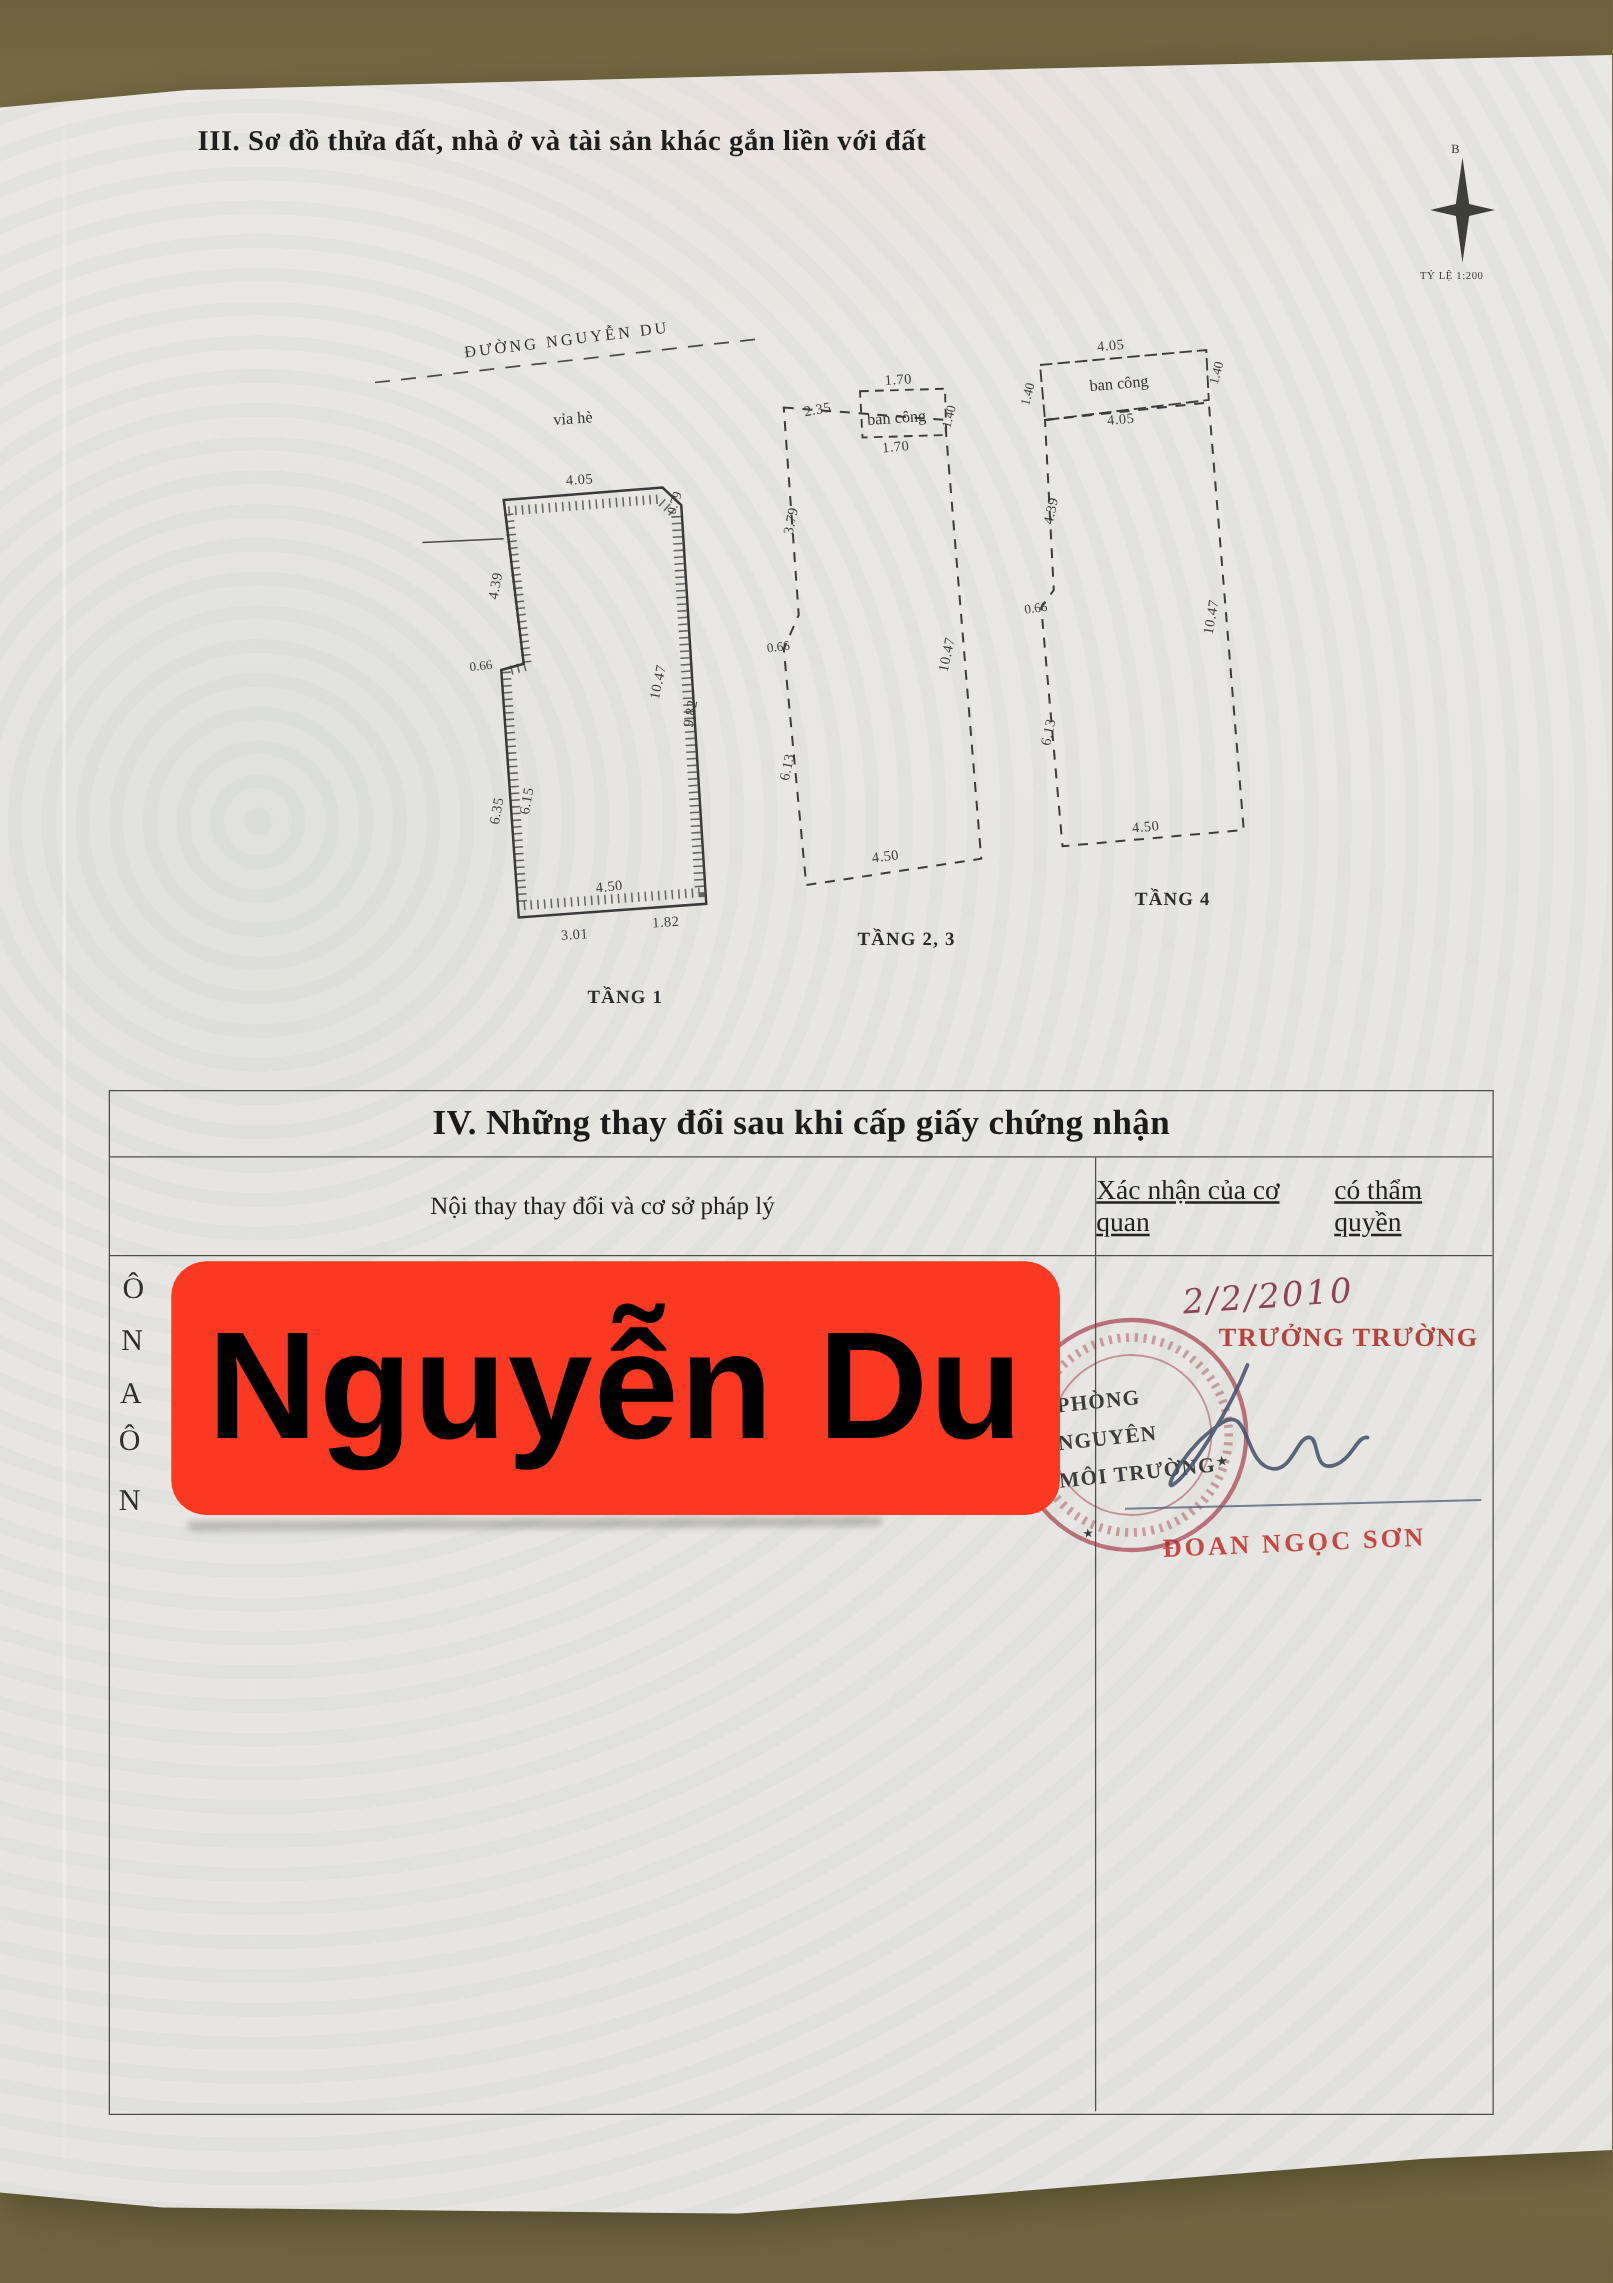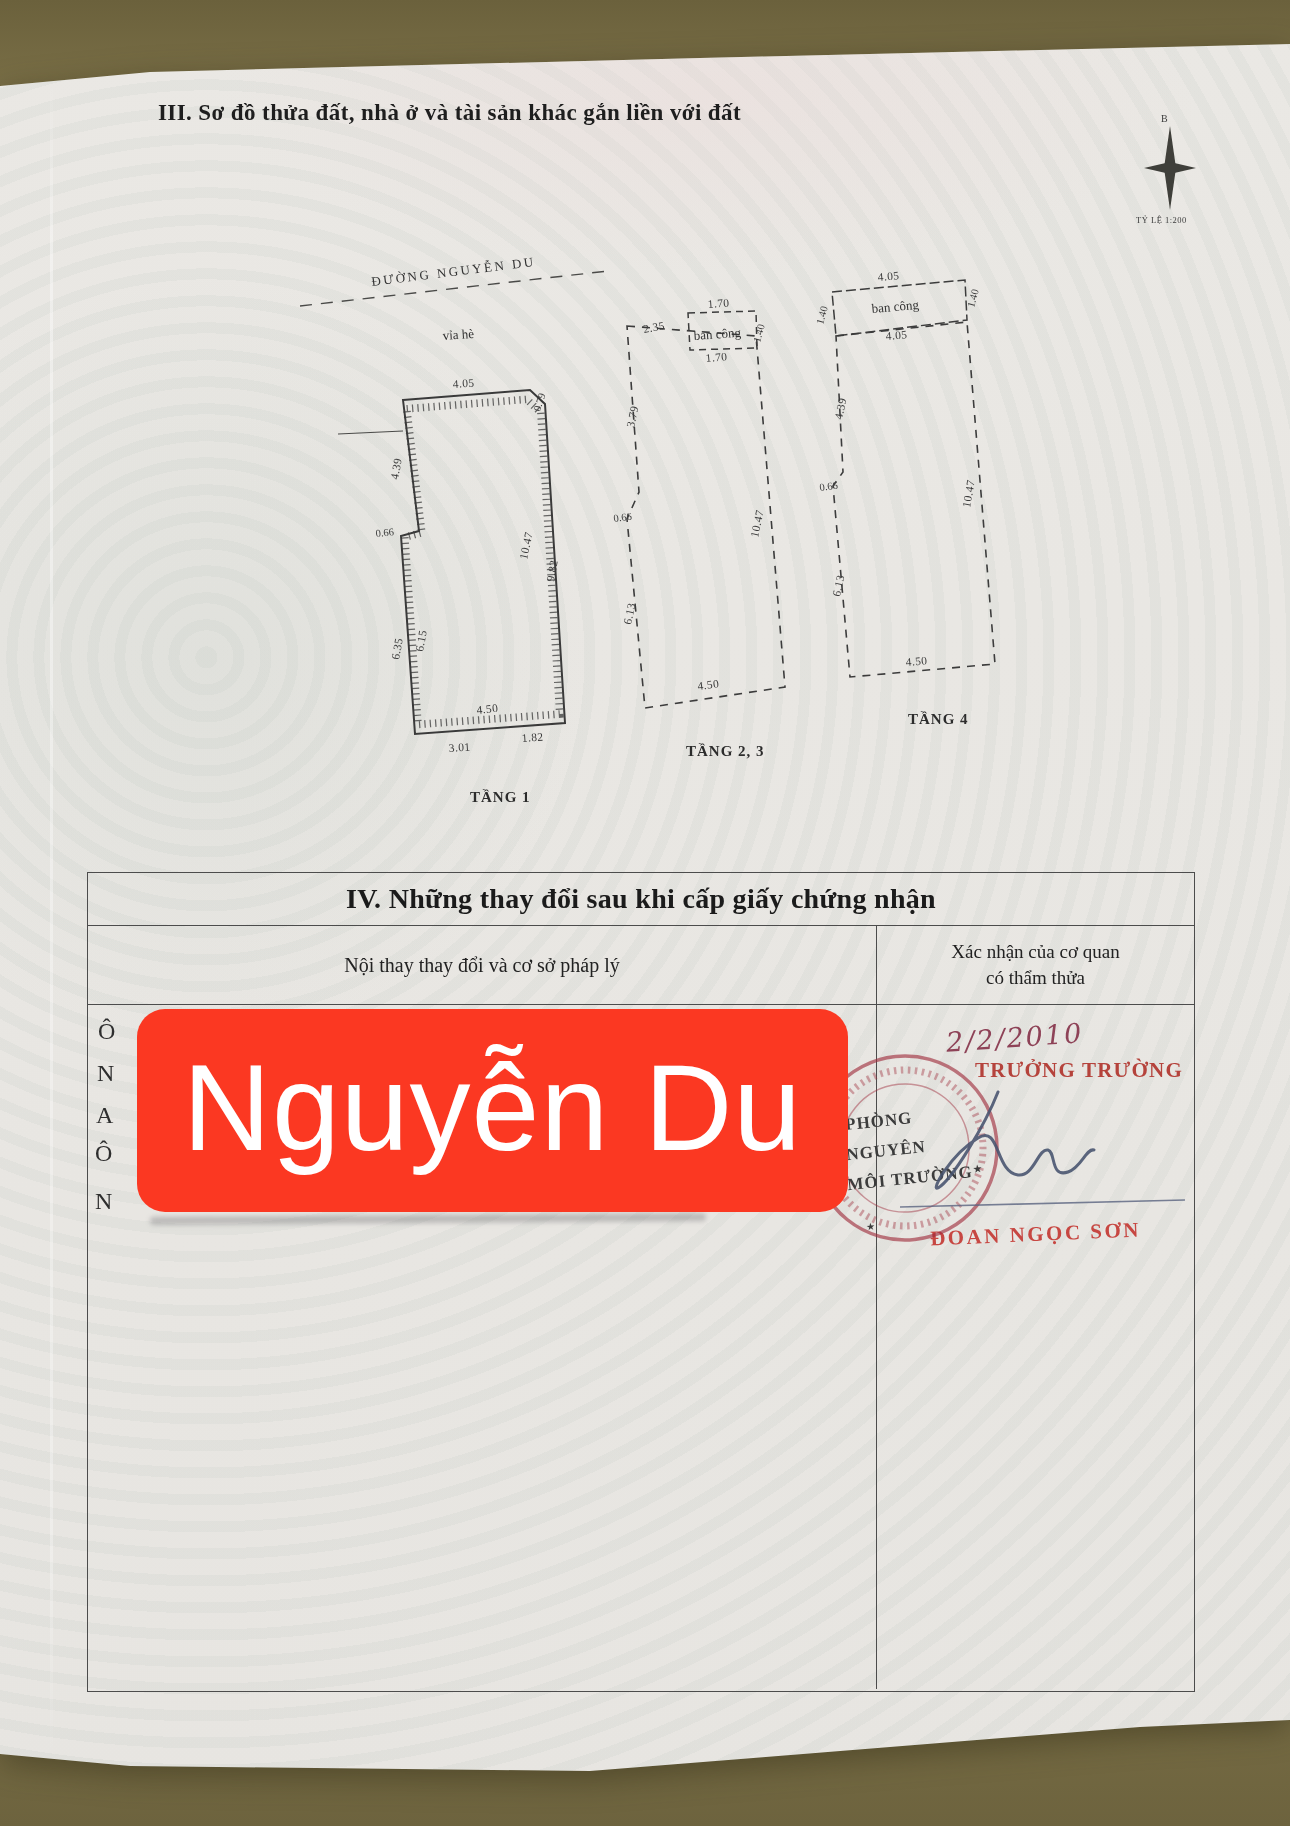--- a/index.html
+++ b/index.html
@@ -20,41 +20,41 @@
   .s3-title{position:absolute;left:158px;top:100px;width:860px;font-size:23px;font-weight:bold;
             color:#1e1e1e;letter-spacing:.4px;}
   .diagram-svg{position:absolute;left:0;top:0;z-index:3;pointer-events:none;}
   
   .tbl{position:absolute;left:87px;top:872px;width:1106px;height:818px;border:1.6px solid #4c4c4c;z-index:2;}
   .tbl-title{height:52px;border-bottom:1.6px solid #4c4c4c;display:flex;align-items:center;justify-content:center;
              font-size:28px;font-weight:bold;color:#1b1b1b;letter-spacing:.3px;}
   .tbl-head{height:78px;border-bottom:1.6px solid #4c4c4c;display:flex;}
   .th-left{width:788px;border-right:1.4px solid #4c4c4c;display:flex;align-items:center;justify-content:center;
            font-size:20px;color:#222;}
-  .th-right{flex:1;display:flex;flex-direction:column;align-items:center;justify-content:center;
-            font-size:19px;color:#222;line-height:26px;}
+  .th-right{flex:1;display:flex;align-items:center;justify-content:center;
+            font-size:22px;color:#222;line-height:26px;text-decoration:underline;}
   .tbl-body{display:flex;height:684px;}
   .td-left{width:788px;border-right:1.4px solid #4c4c4c;position:relative;}
   .td-right{flex:1;position:relative;}
   .frag{position:absolute;font-size:24px;color:#2e2e2e;z-index:2;}
   .smudge{position:absolute;left:150px;top:1215px;width:556px;height:8px;background:rgba(70,70,75,.28);
           filter:blur(2.5px);transform:rotate(-.4deg);border-radius:4px;z-index:3;}
   
   .hand-date{position:absolute;left:946px;top:1022px;z-index:3;font-family:"DejaVu Serif",serif;
              font-style:italic;font-size:27px;color:#8e4257;transform:rotate(-4deg);letter-spacing:2px;}
   .truong-phong{position:absolute;left:975px;top:1058px;z-index:3;font-size:21px;font-weight:bold;
                 color:#b5433c;letter-spacing:1.2px;}
   .signer-name{position:absolute;left:930px;top:1222px;z-index:3;font-size:21px;font-weight:bold;
                color:#c74742;letter-spacing:2.5px;transform:rotate(-2.5deg);}
   .stamp-svg{position:absolute;left:0;top:0;z-index:4;pointer-events:none;}
   
   .red-overlay{position:absolute;left:137px;top:1009px;width:711px;height:203px;background:#fb3822;
                border-radius:28px;z-index:6;display:flex;align-items:center;justify-content:center;}
-  .red-overlay span{font-family:"Liberation Sans","DejaVu Sans",sans-serif;font-size:122px;color:#ffffff;
-                    font-weight:400;letter-spacing:1px;padding-bottom:6px;}
+  .red-overlay span{font-family:"Liberation Sans","DejaVu Sans",sans-serif;font-size:122px;color:#000000;
+                    font-weight:700;letter-spacing:1px;padding-bottom:6px;}
   text{font-family:"Liberation Serif","DejaVu Serif",serif;fill:#3c3c3c;}
   .dim{font-size:11.5px;letter-spacing:.4px;}
   .dim-s{font-size:10.5px;}
   .cap{font-size:15px;font-weight:bold;letter-spacing:1px;fill:#2c2c2c;}
   .street{font-size:13px;letter-spacing:2.5px;fill:#333;}
   .small-lbl{font-size:13px;fill:#333;}
   .stamp-txt{font-size:17px;font-weight:bold;letter-spacing:1px;}
 </style>
 </head>
 <body>
@@ -132,21 +132,21 @@
           <text x="908" y="724" class="cap">TẦNG 4</text>
         </g>
       </svg>
 
       <div class="tbl">
         <div class="tbl-title">IV. Những thay đổi sau khi cấp giấy chứng nhận</div>
         <div class="tbl-head">
           <div class="th-left">Nội thay thay đổi và cơ sở pháp lý</div>
           <div class="th-right">
             <span>Xác nhận của cơ quan</span>
-            <span>có thẩm thửa</span>
+            <span>có thẩm quyền</span>
           </div>
         </div>
         <div class="tbl-body">
           <div class="td-left"></div>
           <div class="td-right"></div>
         </div>
       </div>
 
       <span class="frag" style="left:98px;top:1018px;">Ô</span>
       <span class="frag" style="left:97px;top:1060px;">N</span>

